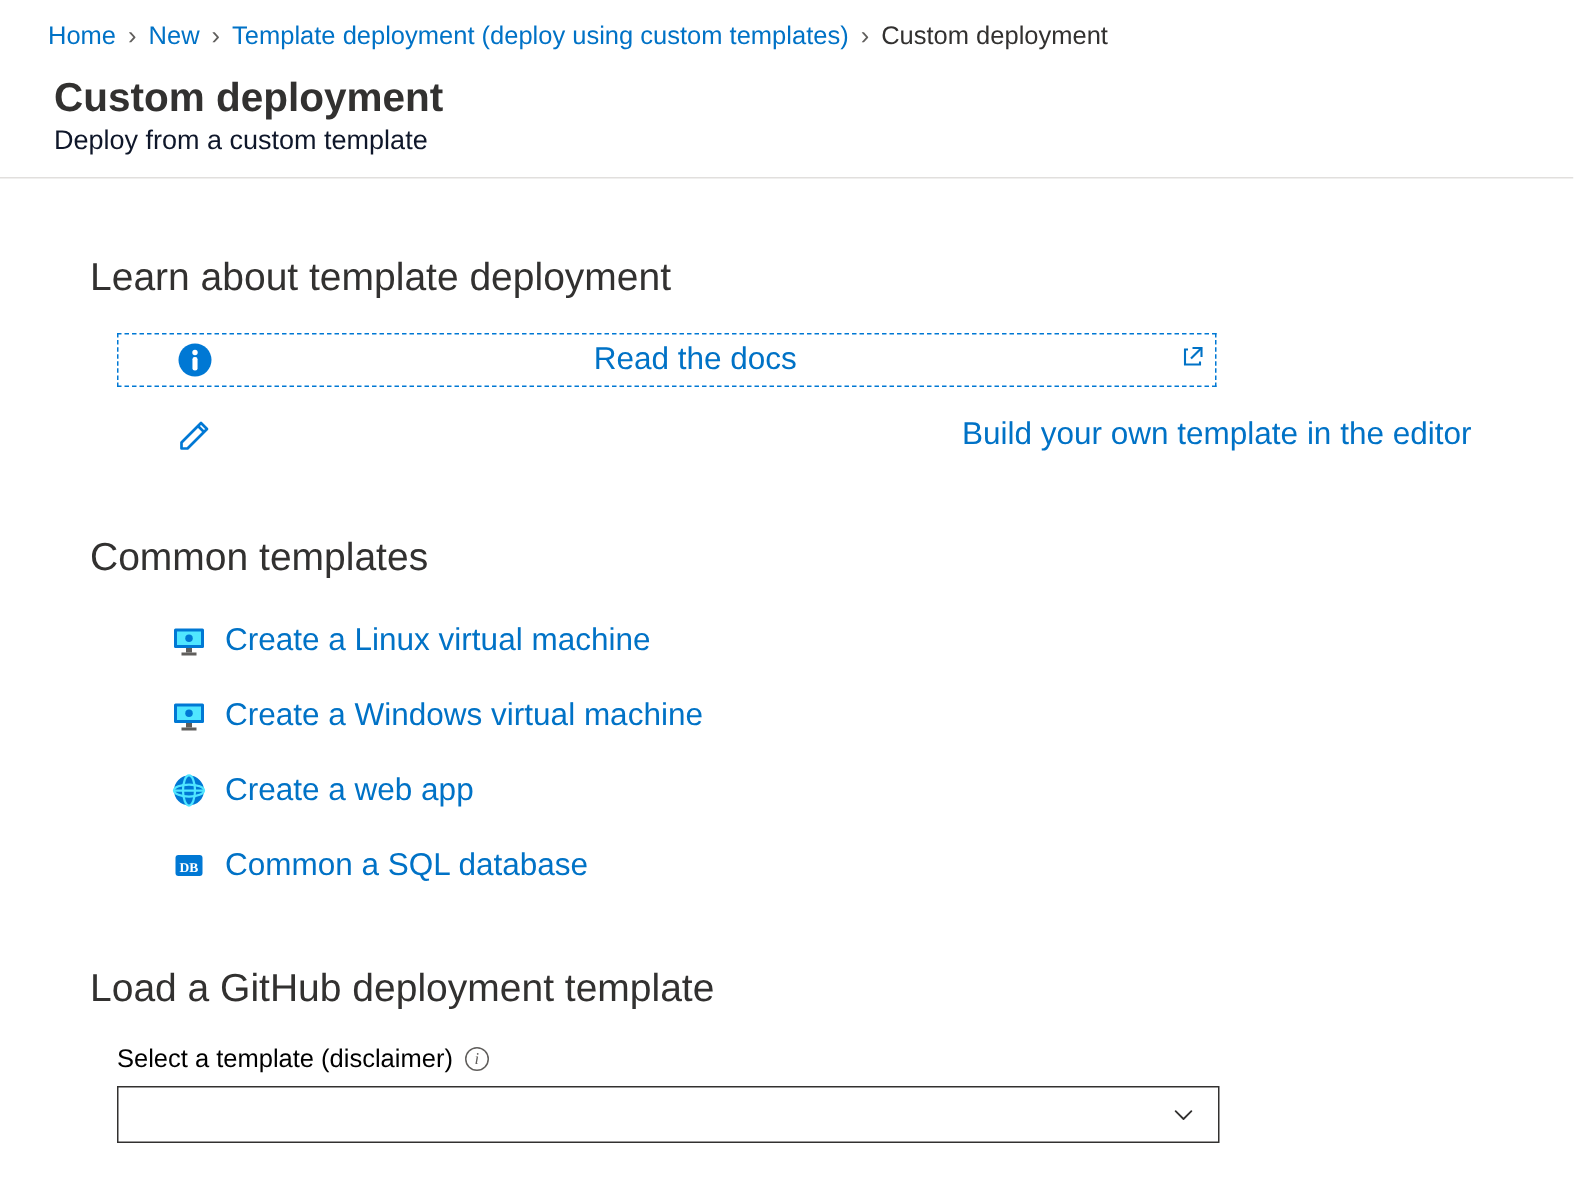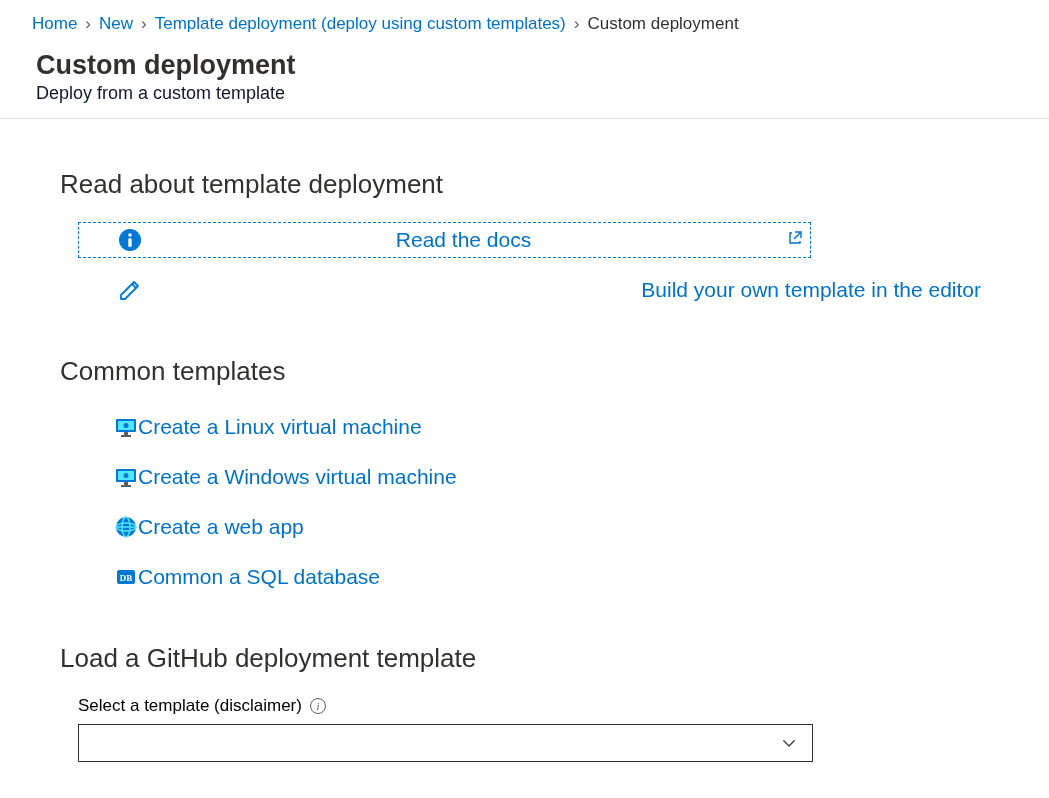--- a/index.html
+++ b/index.html
@@ -81,21 +81,21 @@
     display: inline-flex;
     align-items: center;
     justify-content: center;
     flex-shrink: 0;
     margin-left: 36px;
   }
   .icon svg { width: 24px; height: 24px; }
   .common-row {
     display: flex;
     align-items: center;
-    gap: 0;
+    gap: 12px;
     padding: 6px 0;
     margin-bottom: 14px;
     font-size: 21px;
     margin-left: 18px;
   }
   .common-row .link-text {
     color: #0072c6;
     cursor: pointer;
   }
   .learn-rows { margin-left: 18px; }
@@ -153,21 +153,21 @@
 </div>
 
 <div class="header">
   <h1>Custom deployment</h1>
   <div class="subtitle">Deploy from a custom template</div>
 </div>
 
 <div class="content">
 
   <div class="section">
-    <h2 class="section-title">Read about template deployment</h2>
+    <h2 class="section-title">Learn about template deployment</h2>
     <div class="learn-rows">
       <div class="link-row focused">
         <span class="icon">
           <svg viewBox="0 0 24 24">
             <circle cx="12" cy="12" r="11" fill="#0078d4"></circle>
             <circle cx="12" cy="7" r="1.8" fill="#fff"></circle>
             <rect x="10.3" y="10" width="3.4" height="9" rx="1.5" fill="#fff"></rect>
           </svg>
         </span>
         <span class="link-text">Read the docs</span>

